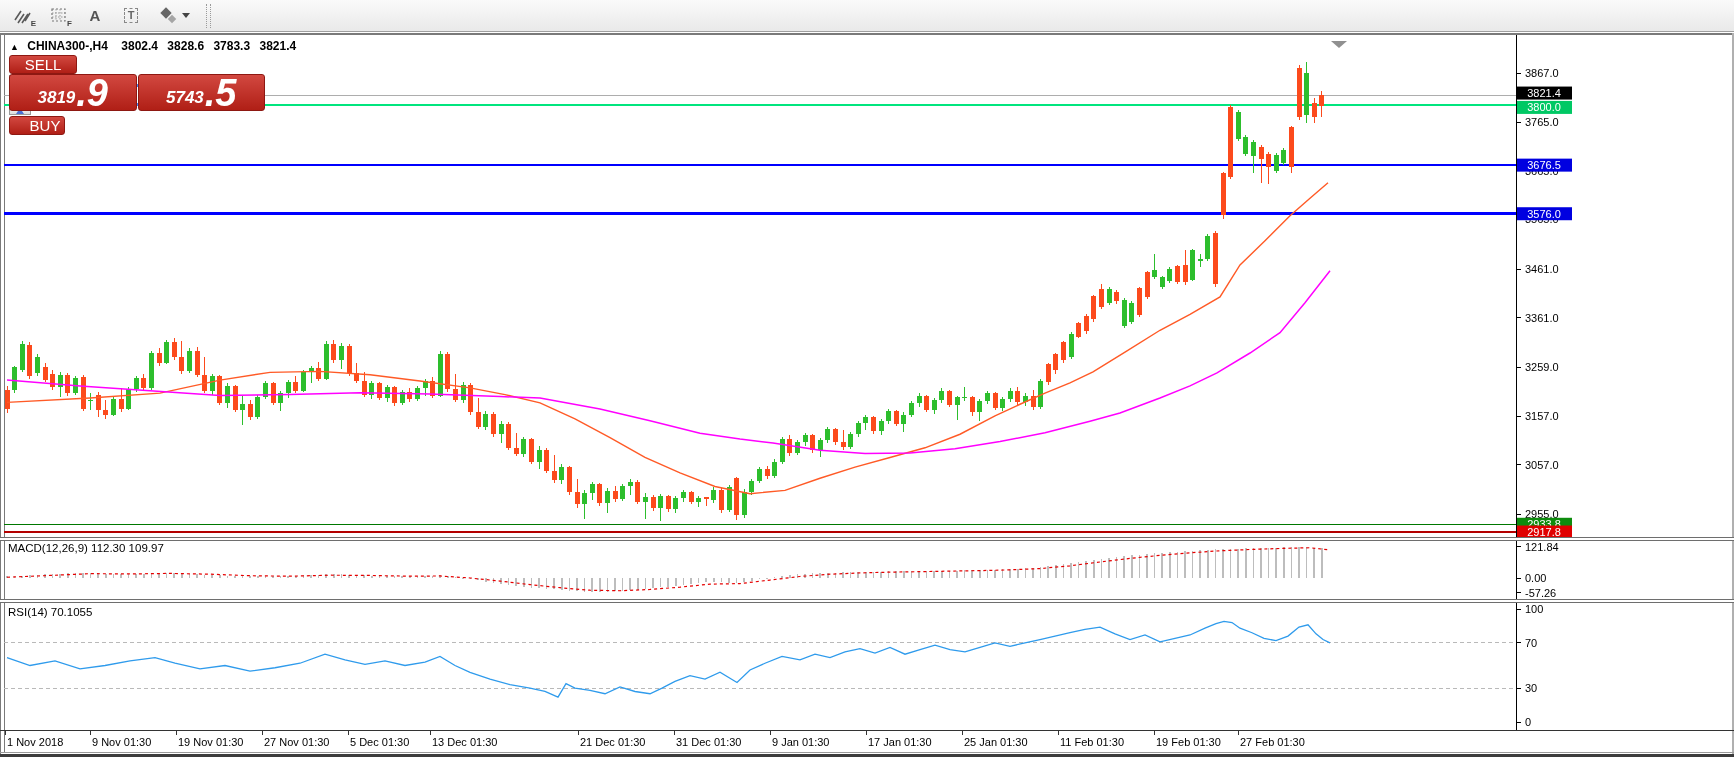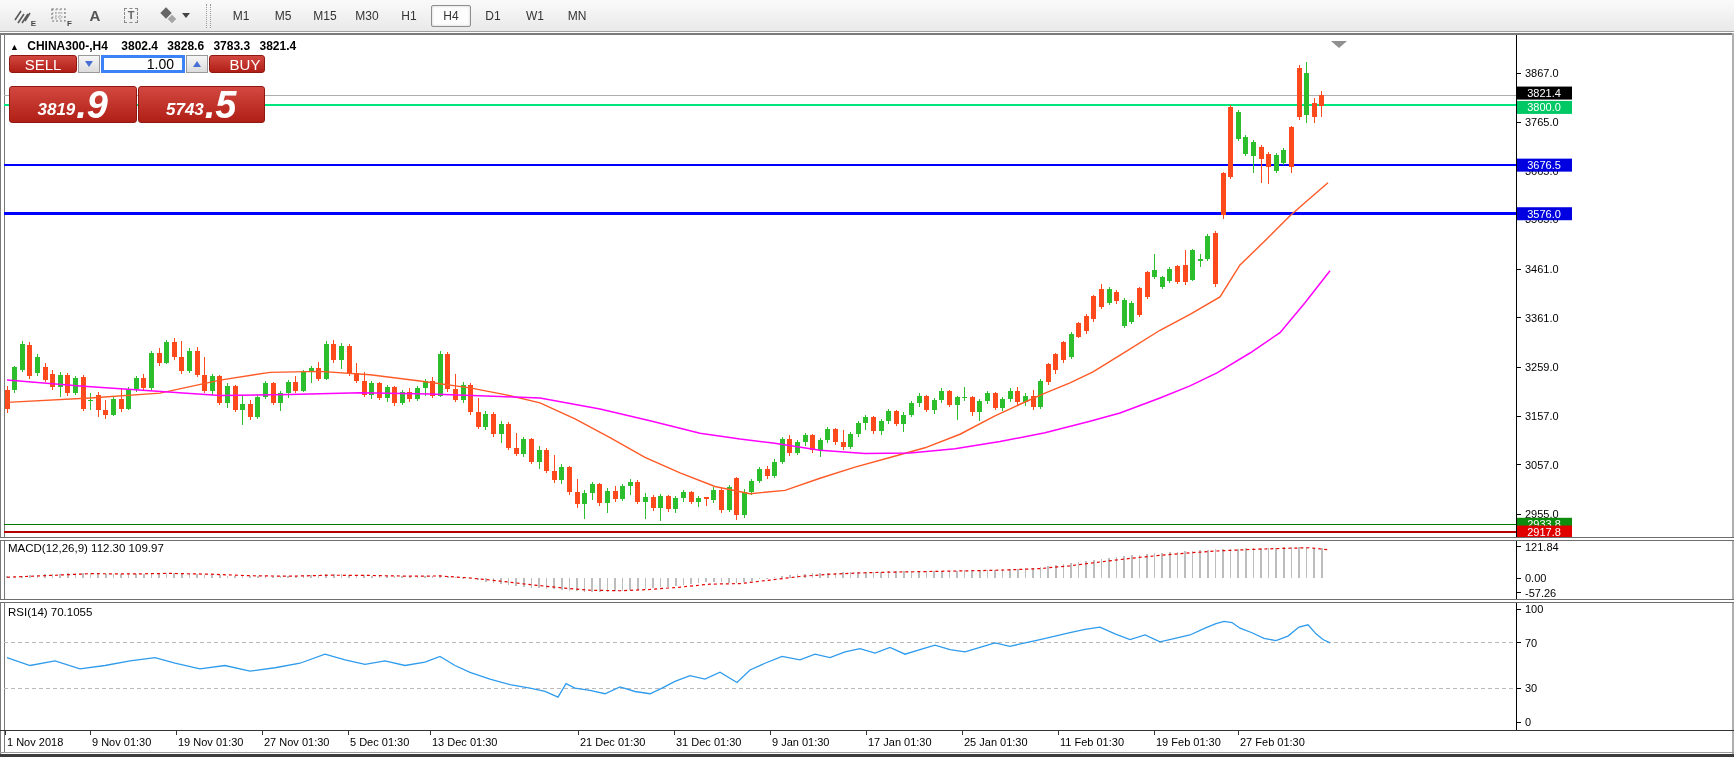--- a/index.html
+++ b/index.html
@@ -21,21 +21,21 @@
     text-align:center;border:1px solid transparent;border-radius:2px;cursor:default;}
   .tf-btn.active{background:#fdfdfd;border:1px solid #8e8e8e;box-shadow:inset 0 0 3px #cfcfcf;}
   
   #chart-title{position:absolute;left:10px;top:39px;z-index:5;font-size:12px;font-weight:600;color:#000;}
   #chart-title .arrow{font-size:9px;margin-right:5px;}
   #chart-title .ohlc{margin-left:10px;font-weight:600;}
   #chart-title .ohlc span{margin-right:6px;}
   
   #trade-panel{position:absolute;left:9px;top:55px;width:256px;z-index:5;}
   .tp-row{display:flex;gap:1px;}
-  .tp-row1{height:18px;margin-bottom:13px;}
+  .tp-row1{height:18px;margin-bottom:1px;flex-direction:column;}
   .btn-red{background:linear-gradient(#d24840,#b01f16);border:1px solid #8e1812;color:#fff;
     display:flex;align-items:center;justify-content:center;box-sizing:border-box;}
   .sell-btn{width:68px;border-radius:3px;font-size:15px;}
   .buy-btn{width:56px;border-radius:3px;font-size:15px;padding-left:16px;}
   .stepper{width:22px;background:linear-gradient(#f6f6f6,#dcdcdc);border:1px solid #999;
     box-sizing:border-box;display:flex;align-items:center;justify-content:center;}
   .tri-down{width:0;height:0;border-left:4px solid transparent;border-right:4px solid transparent;
     border-top:6px solid #4a6fd4;}
   .tri-up{width:0;height:0;border-left:4px solid transparent;border-right:4px solid transparent;
     border-bottom:6px solid #4a6fd4;}
@@ -725,31 +725,20 @@
     <span class="tb-tbox">T</span>
   </div>
   <div class="tb-icon" style="width:40px">
     <svg width="22" height="18" viewBox="0 0 22 18">
       <rect x="5" y="2" width="8" height="8" transform="rotate(45 9 6)" fill="#666"></rect>
       <rect x="12" y="9" width="6" height="6" transform="rotate(45 15 12)" fill="#a5a5a5"></rect>
     </svg>
     <span class="tb-caret"></span>
   </div>
   <div class="tb-sep"></div>
-  <div id="tf-group" style="display: flex;">
-      <div class="tf-btn">M1</div>
-      <div class="tf-btn">M5</div>
-      <div class="tf-btn">M15</div>
-      <div class="tf-btn">M30</div>
-      <div class="tf-btn">H1</div>
-      <div class="tf-btn active">H4</div>
-      <div class="tf-btn">D1</div>
-      <div class="tf-btn">W1</div>
-      <div class="tf-btn">MN</div>
-    </div>
 </div>
 
 <div id="chart-title">
   <span class="arrow">▲</span>
   <span>CHINA300-,H4</span>
   <span class="ohlc">
     <span>3802.4</span>
     <span>3828.6</span>
     <span>3783.3</span>
     <span>3821.4</span>

